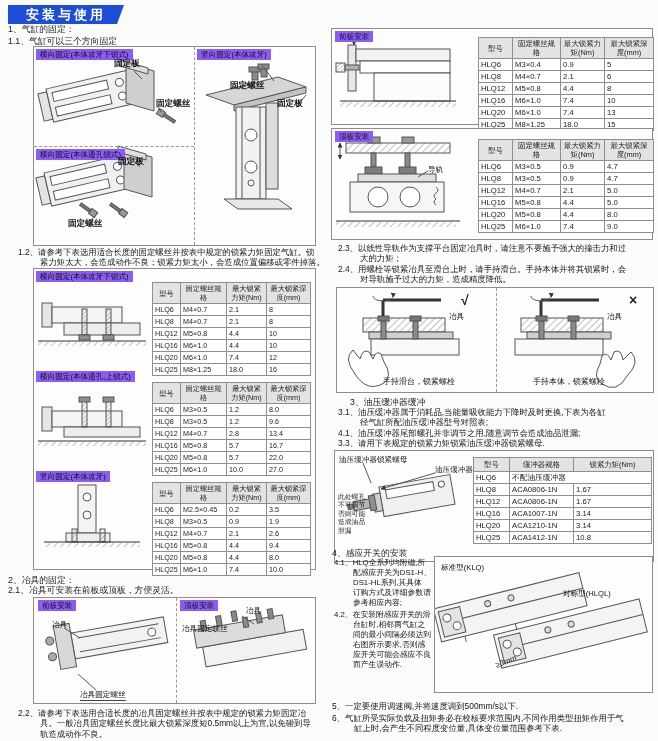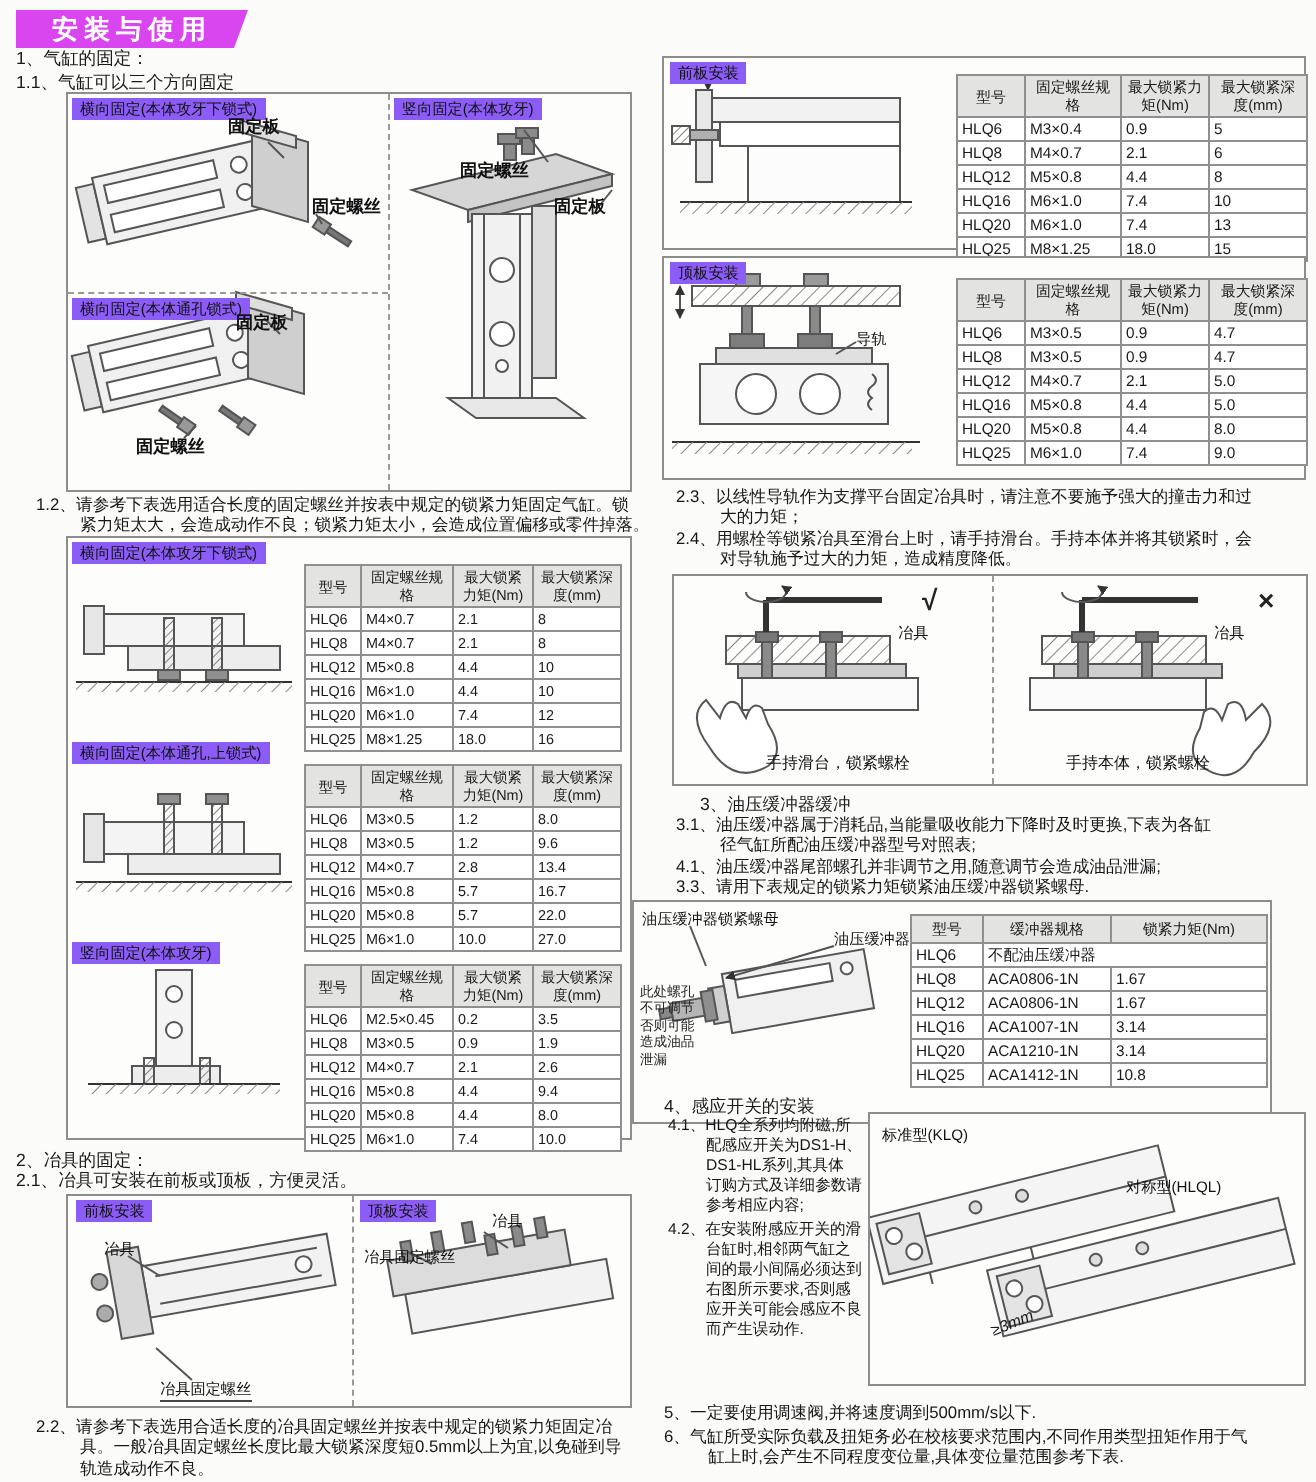--- a/index.html
+++ b/index.html
@@ -1,18 +1,18 @@
 <!DOCTYPE html>
 <html><head>
 <meta charset="utf-8">
 <style>
   html,body{margin:0;padding:0}
   body{width:658px;height:741px;position:relative;background:#fbfbfa;color:#1a1a1a;
        font-family:"Liberation Sans","DejaVu Sans",sans-serif;overflow:hidden}
-  .hdr{position:absolute;left:8px;top:5px;width:116px;height:19px;background:#d946ef;color:#fff;
+  .hdr{position:absolute;left:8px;top:5px;width:116px;height:19px;background:#1d4ed8;color:#fff;
        font-size:13px;font-weight:bold;letter-spacing:3px;line-height:19px;text-align:center;
        clip-path:polygon(0 0,100% 0,calc(100% - 7px) 100%,0 100%)}
   .h9{position:absolute;font-size:8.8px;line-height:10px;white-space:nowrap}
   .p{position:absolute;font-size:8.4px;line-height:10.4px;white-space:pre-line;color:#161616}
   .hang{padding-left:22px;text-indent:-22px}
   .hang18{padding-left:19px;text-indent:-19px}
   .box{position:absolute;border:1px solid #8d8d8d;background:#fdfdfc;box-sizing:border-box}
   .tag{position:absolute;background:#8b5cf6;color:#111;font-size:7.6px;line-height:11px;
        padding:0 4px;white-space:nowrap;z-index:3}
   .dlabel{position:absolute;font-size:7.6px;line-height:9px;color:#111;white-space:nowrap;z-index:3}
@@ -590,21 +590,21 @@
   <div class="cap" style="left:46px;top:88px">手持滑台，锁紧螺栓</div>
   <div class="cap" style="left:196px;top:88px">手持本体，锁紧螺栓</div>
 </div>
 
 <div class="h9" style="left:350px;top:397px">3、油压缓冲器缓冲</div>
 <div class="p hang" style="left:338px;top:407px;width:314px">3.1、油压缓冲器属于消耗品,当能量吸收能力下降时及时更换,下表为各缸
 径气缸所配油压缓冲器型号对照表;</div>
 <div class="p" style="left:338px;top:428px;width:314px">4.1、油压缓冲器尾部螺孔并非调节之用,随意调节会造成油品泄漏;</div>
 <div class="p" style="left:338px;top:438px;width:314px">3.3、请用下表规定的锁紧力矩锁紧油压缓冲器锁紧螺母.</div>
 
-<div class="box" style="left:316px;top:450px;width:320px;height:112px">
+<div class="box" style="left:334px;top:450px;width:320px;height:112px">
   <svg width="138" height="90" viewBox="0 0 138 90">
     <g stroke="#555" stroke-width="1" fill="none" transform="translate(8,6) rotate(-10 60 40)">
       <rect x="38" y="26" width="72" height="30" fill="#f0f0f0"></rect>
       <rect x="44" y="30" width="48" height="9" fill="#fff"></rect>
       <circle cx="100" cy="34" r="3" fill="#fff"></circle>
       <rect x="30" y="32" width="8" height="18" fill="#d0d0d0"></rect>
       <rect x="10" y="36" width="20" height="9" fill="#b5b5b5"></rect>
       <rect x="4" y="38" width="6" height="5" fill="#888"></rect>
       <rect x="26" y="33" width="6" height="15" fill="#8f8f8f"></rect>
     </g>

